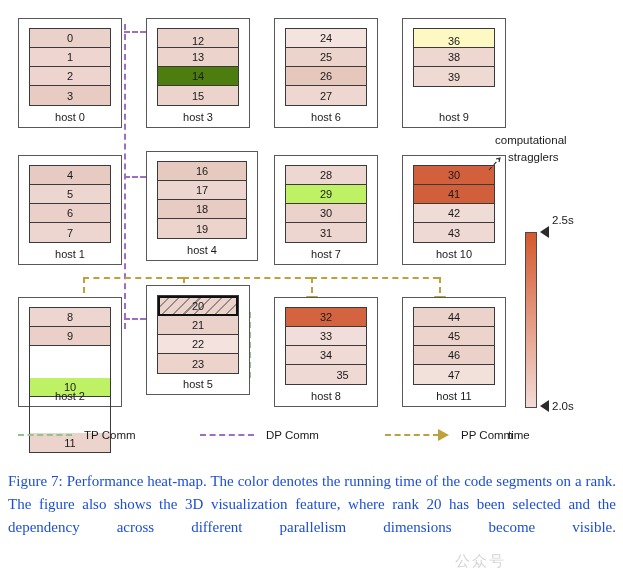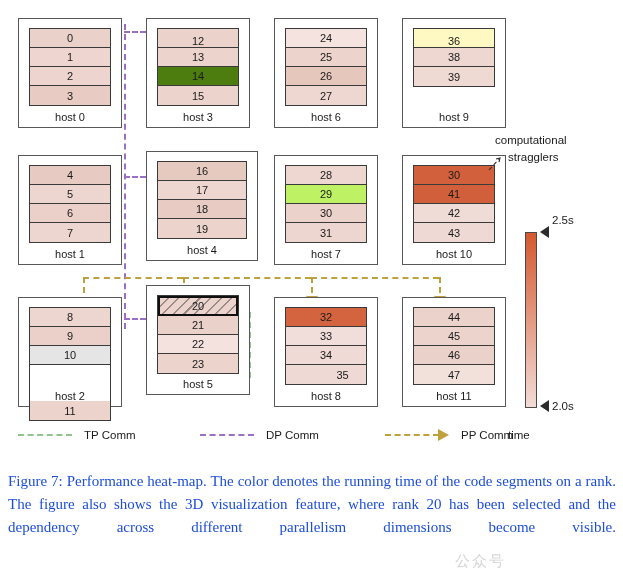--- a/index.html
+++ b/index.html
@@ -236,21 +236,21 @@
         <div class="host-label">host 10</div>
       </div>
       <div class="host-box" style="left: 18px; top: 297px; width: 104px; height: 110px;">
         <div class="cells">
           <div class="cell" style="background: rgb(238, 214, 208);">
             <span class="cl">8</span>
           </div>
           <div class="cell" style="background: rgb(234, 208, 201);">
             <span class="cl">9</span>
           </div>
-          <div class="cell" style="background: #e5e5e5;">
+          <div class="cell" style="background: #bef264; margin-top: 32px;">
             <span class="cl">10</span>
           </div>
           <div class="cell" style="background: rgb(236, 211, 204); margin-top: 36px;">
             <span class="cl">11</span>
           </div>
         </div>
         <div class="host-label">host 2</div>
       </div>
       <div class="host-box" style="left: 146px; top: 285px; width: 104px; height: 110px;">
         <div class="cells">

